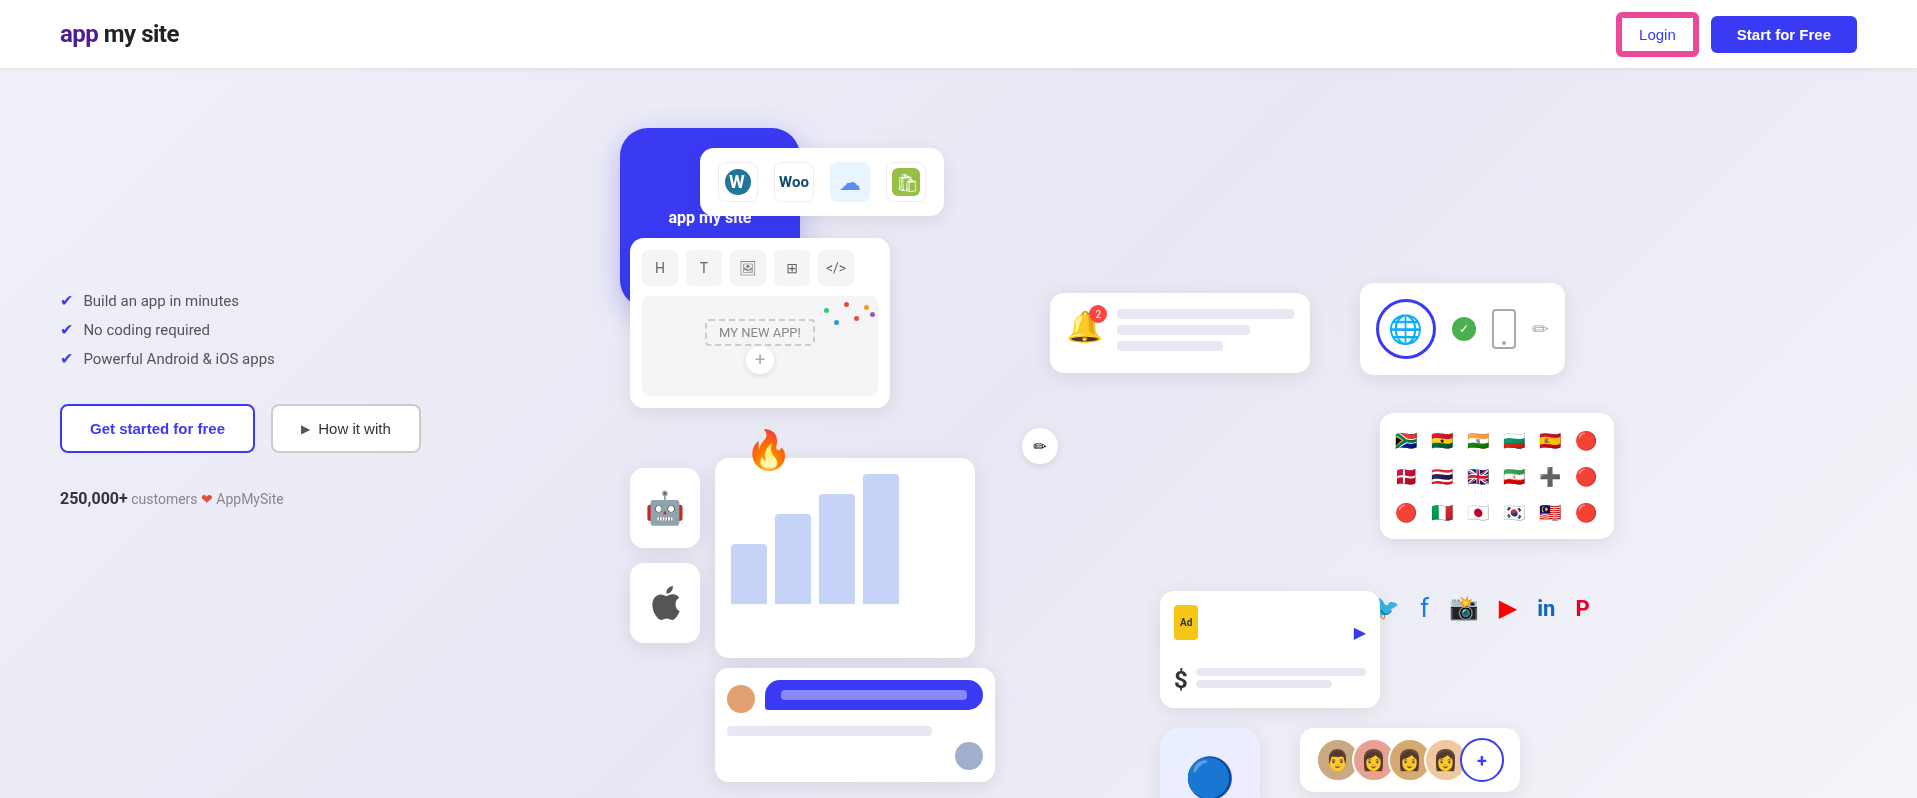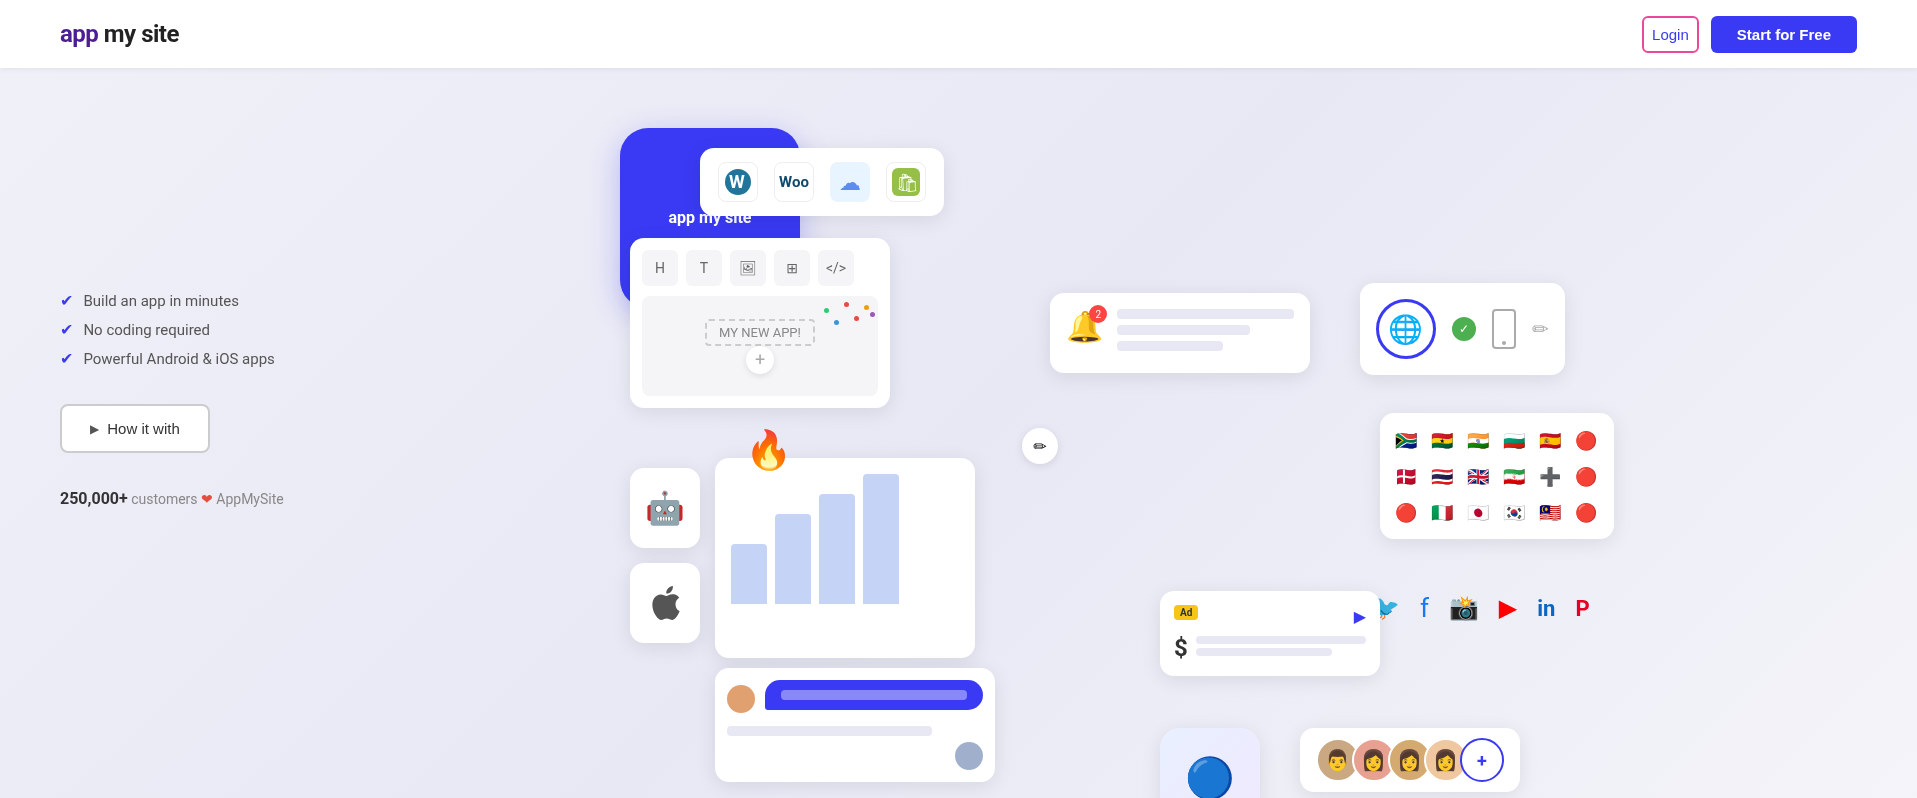--- a/index.html
+++ b/index.html
@@ -10,21 +10,21 @@
       display: flex; align-items: center; justify-content: space-between;
       padding: 0 60px; height: 68px; background: #fff;
       box-shadow: 0 1px 6px rgba(0,0,0,0.07); position: relative; z-index: 10;
     }
     .navbar-logo { color: #3a3af4; font-size: 24px; font-weight: 700; letter-spacing: -0.5px; }
     .navbar-logo span { color: #222; }
     .navbar-links { display: flex; gap: 36px; align-items: center; }
     .navbar-links a { font-size: 15px; color: #333; text-decoration: none; }
     .navbar-actions { display: flex; gap: 12px; align-items: center; }
     .btn-login {
-      padding: 8px 8px; border: 2px solid #ec4899; color: #3a3af4;
+      padding: 8px 17px; border: 6px solid #ec4899; color: #3a3af4;
       background: transparent; border-radius: 6px; font-size: 15px; cursor: pointer; font-weight: 500;
     }
     .btn-start {
       padding: 10px 26px; background: #3a3af4; color: #fff;
       border: none; border-radius: 6px; font-size: 15px; cursor: pointer; font-weight: 600;
     }
 
     
     .hero {
       display: flex; align-items: flex-start; min-height: 730px;
@@ -122,21 +122,21 @@
     .social-icon { font-size: 24px; }
     .twitter { color: #1da1f2; }
     .facebook { color: #1877f2; }
     .instagram { color: #e1306c; }
     .youtube { color: #ff0000; }
     .linkedin { color: #0a66c2; }
     .pinterest { color: #e60023; }
 
     
     .card-monetize { top: 455px; left: 530px; width: 220px; padding: 12px; }
-    .ad-tag { background: #f5c518; border-radius: 4px; padding: 2px 6px; font-size: 10px; font-weight: 700; color: #333; display: inline-block; margin-bottom: 8px; }
+    .ad-tag { background: #f5c518; border-radius: 4px; padding: 12px 6px; font-size: 10px; font-weight: 700; color: #333; display: inline-block; margin-bottom: 20px; }
     .dollar-sign { font-size: 24px; color: #333; font-weight: 700; margin-right: 8px; }
     .mono-lines { flex: 1; }
     .mono-line { background: #e8e8f5; border-radius: 4px; height: 8px; margin-bottom: 4px; }
 
     
     .card-appstore { top: 600px; left: 530px; width: 100px; height: 100px; background: linear-gradient(135deg, #e8f0ff, #f0e8ff); border-radius: 20px; display: flex; align-items: center; justify-content: center; font-size: 40px; }
 
     
     .card-team { top: 590px; left: 700px; padding: 10px 16px; display: flex; align-items: center; gap: -8px; }
     .avatar-team { width: 44px; height: 44px; border-radius: 50%; border: 2px solid #fff; margin-left: -8px; overflow: hidden; background: #ccc; display: flex; align-items: center; justify-content: center; font-size: 20px; }
@@ -172,20 +172,21 @@
       <li>
         <span class="check-icon">✔</span>
         <span>No coding required</span>
       </li>
       <li>
         <span class="check-icon">✔</span>
         <span>Powerful Android &amp; iOS apps</span>
       </li>
     </ul>
     <div class="hero-buttons">
+      <button class="btn-getstarted">Get started for free</button>
       <button class="btn-howitworks">
         <span class="play-triangle">▶</span>
         <span>How it with</span>
       </button>
     </div>
     <div class="hero-customers">
       <strong>250,000+</strong><span> customers </span><span class="heart">❤</span> <span>AppMySite</span>
     </div>
   </div>
 

